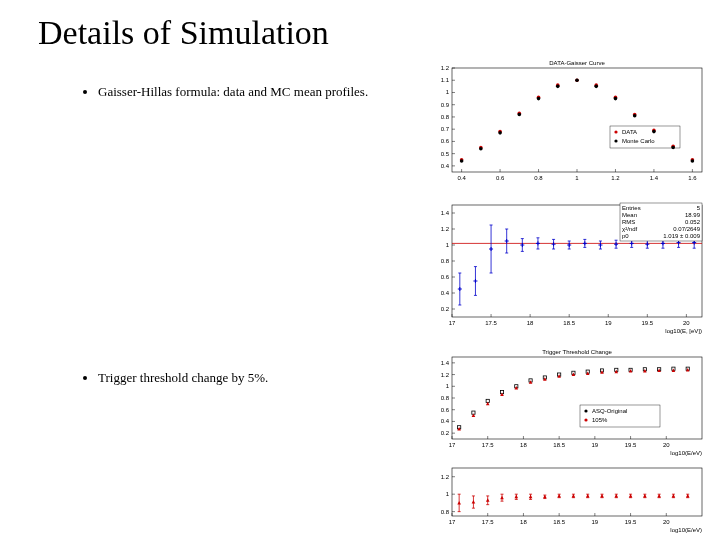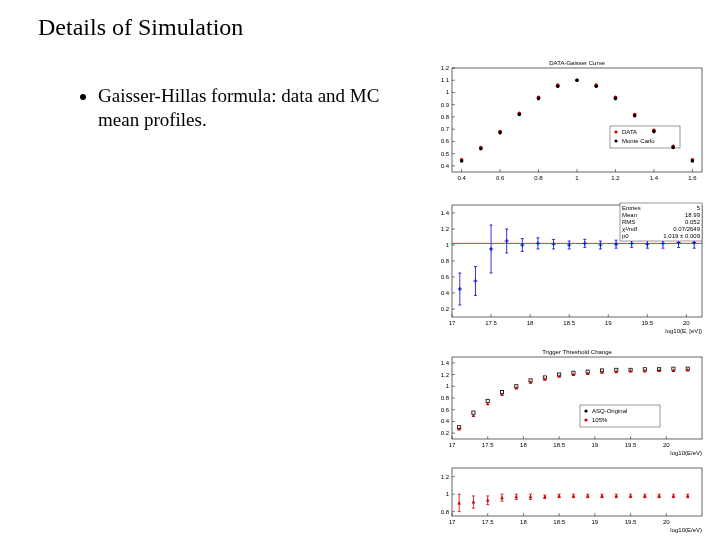--- a/index.html
+++ b/index.html
@@ -14,28 +14,28 @@
   }
   .slide {
     position: relative;
     width: 720px;
     height: 540px;
   }
   .title {
     position: absolute;
     left: 38px;
     top: 14px;
-    font-size: 24px;
+    font-size: 34px;
     font-weight: normal;
   }
   .bullets {
     position: absolute;
     left: 74px;
     width: 310px;
-    font-size: 19px;
+    font-size: 13px;
     line-height: 1.25;
   }
   .bullets ul {
     list-style: disc;
     padding-left: 24px;
     margin: 0;
   }
   .bullets li {
     margin-bottom: 6px;
   }
@@ -51,20 +51,25 @@
 </style>
 </head>
 <body>
 <div class="slide">
 
 <div class="title">Details of Simulation</div>
 
 <div class="bullets" style="top:84px;">
   <ul>
         <li>Gaisser-Hillas formula: data and MC mean profiles.</li>
+      </ul>
+</div>
+<div class="bullets" style="top:370px;">
+  <ul>
+        <li>Trigger threshold change by 5%.</li>
       </ul>
 </div>
 
 <div class="plot-area" style="left:430px; top:56px; width:280px; height:130px;">
   <svg id="plot1" width="280" height="130">
         <rect x="22" y="12" width="250" height="104" class="topbox"></rect>
         <text x="147" y="9" text-anchor="middle" class="plotlabel">DATA-Gaisser Curve</text>
         <line x1="31.615384615384624" y1="116" x2="31.615384615384624" y2="113" class="tick"></line>
         <text x="31.615384615384624" y="124" text-anchor="middle" class="ticklabel">0.4</text>
         <line x1="70.0769230769231" y1="116" x2="70.0769230769231" y2="113" class="tick"></line>

